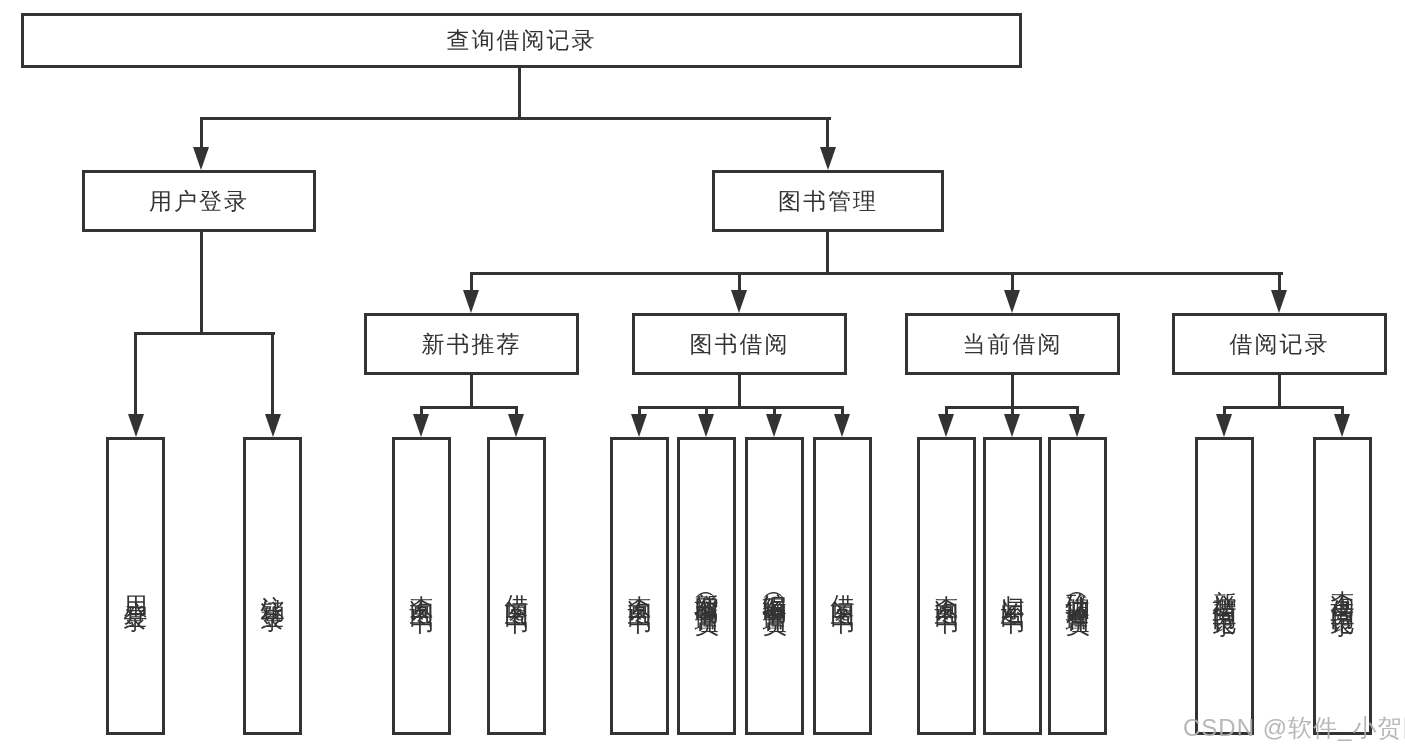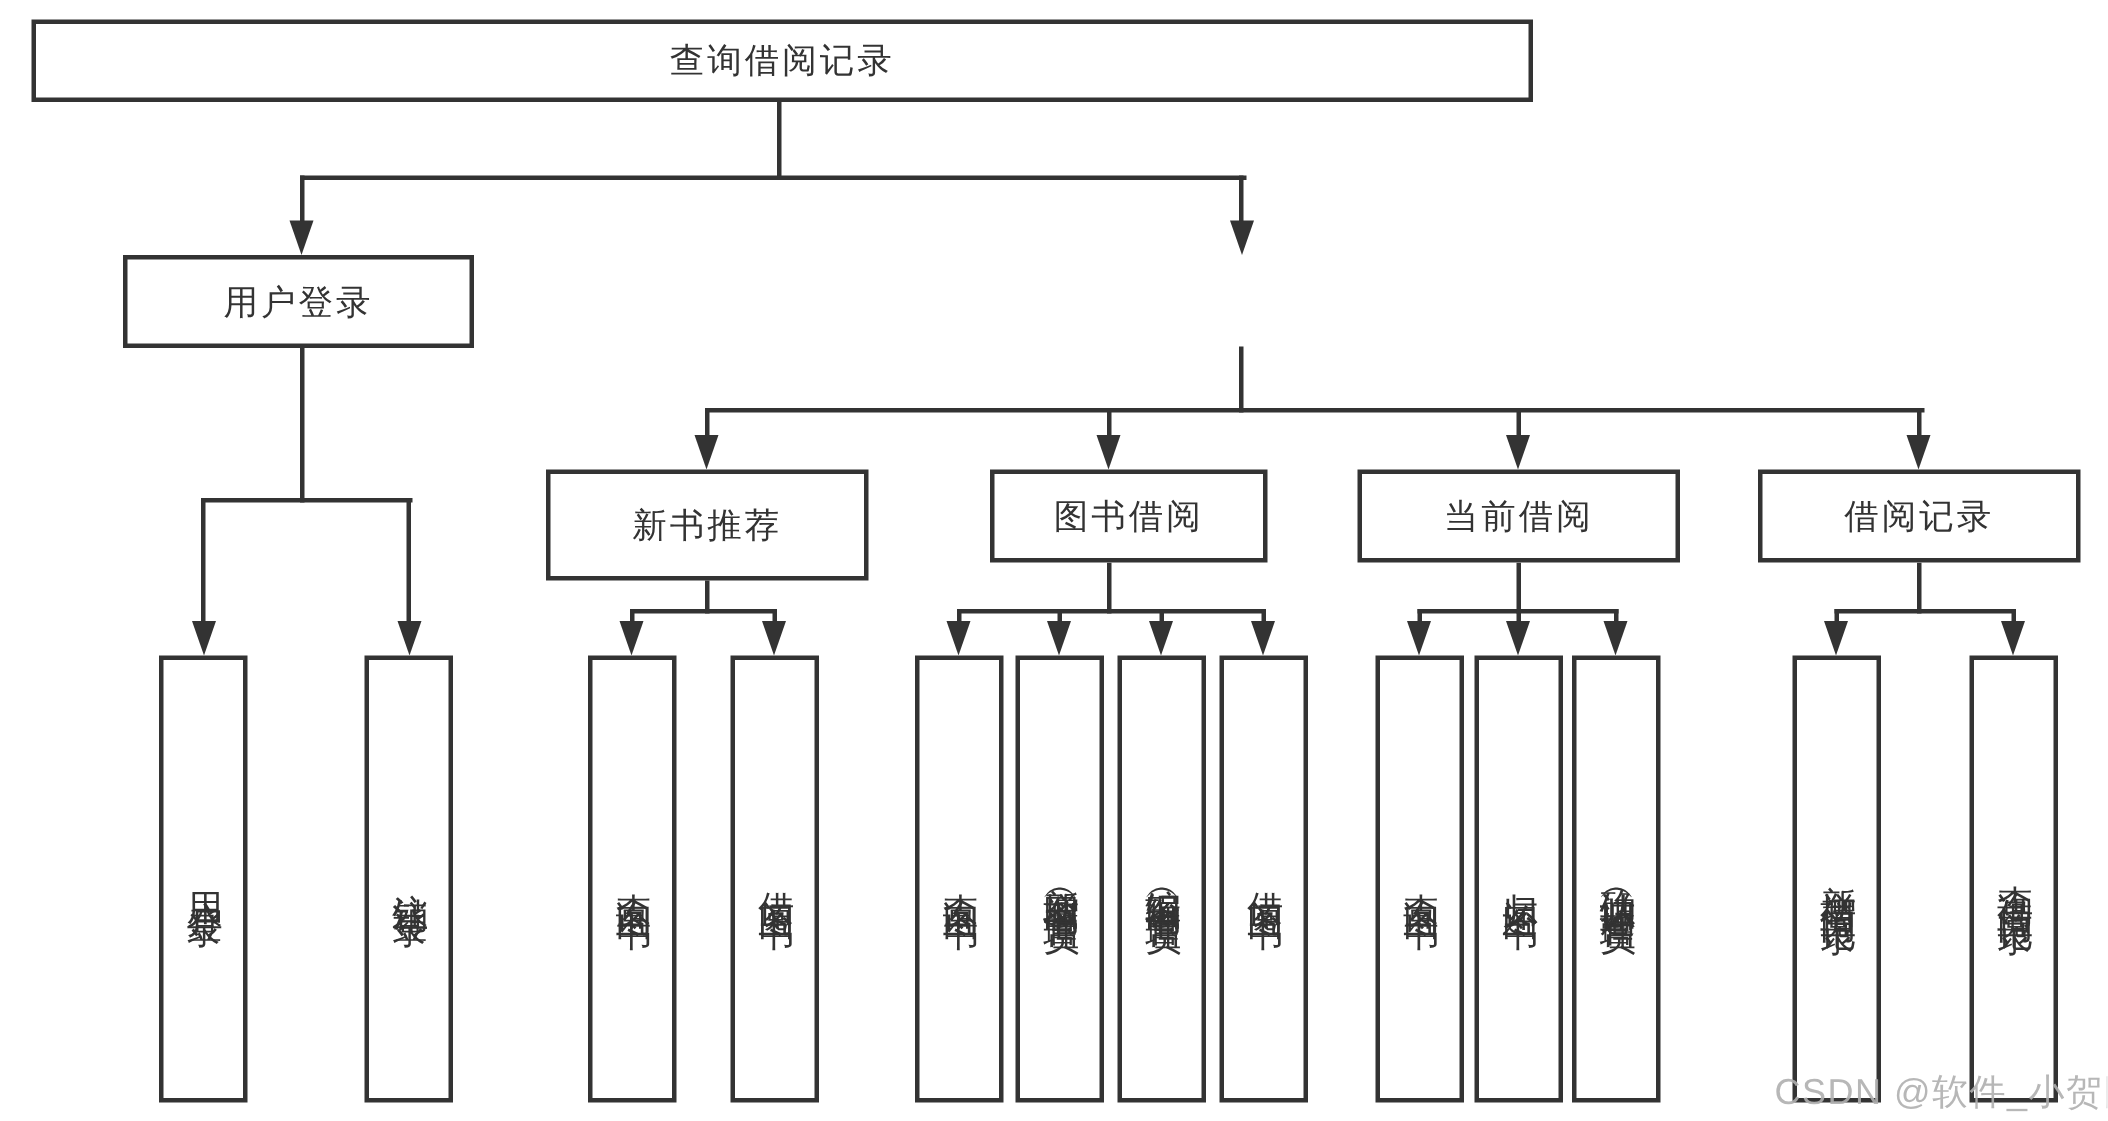--- a/index.html
+++ b/index.html
@@ -35,23 +35,24 @@
   }
 </style>
 </head>
 <body>
 
 <div id="canvas">
 
   <div class="node h-node" style="left:21px;top:13px;width:1001px;height:55px;">查询借阅记录</div>
 
   <div class="node h-node" style="left:82px;top:170px;width:234px;height:62px;">用户登录</div>
+  <div class="node h-node" style="left:712px;top:170px;width:232px;height:62px;">图书管理</div>
 
-  <div class="node h-node" style="left:364px;top:313px;width:215px;height:74px;">新书推荐</div>
-  <div class="node h-node" style="left:660px;top:313px;width:185px;height:62px;">图书借阅</div>
+  <div class="node h-node" style="left:364px;top:313px;width:215px;height:62px;">新书推荐</div>
+  <div class="node h-node" style="left:632px;top:313px;width:215px;height:62px;">图书借阅</div>
   <div class="node h-node" style="left:1172px;top:313px;width:215px;height:62px;">借阅记录</div>
   <div class="node h-node" style="left:905px;top:313px;width:215px;height:62px;">当前借阅</div>
 
   <div class="node v-node" style="left:106px;">用户登录</div>
   <div class="node v-node" style="left:243px;">注销登录</div>
 
   <div class="node v-node" style="left:392px;">查询图书</div>
   <div class="node v-node" style="left:487px;">借阅图书</div>
 
   <div class="node v-node" style="left:610px;">查询图书</div>

